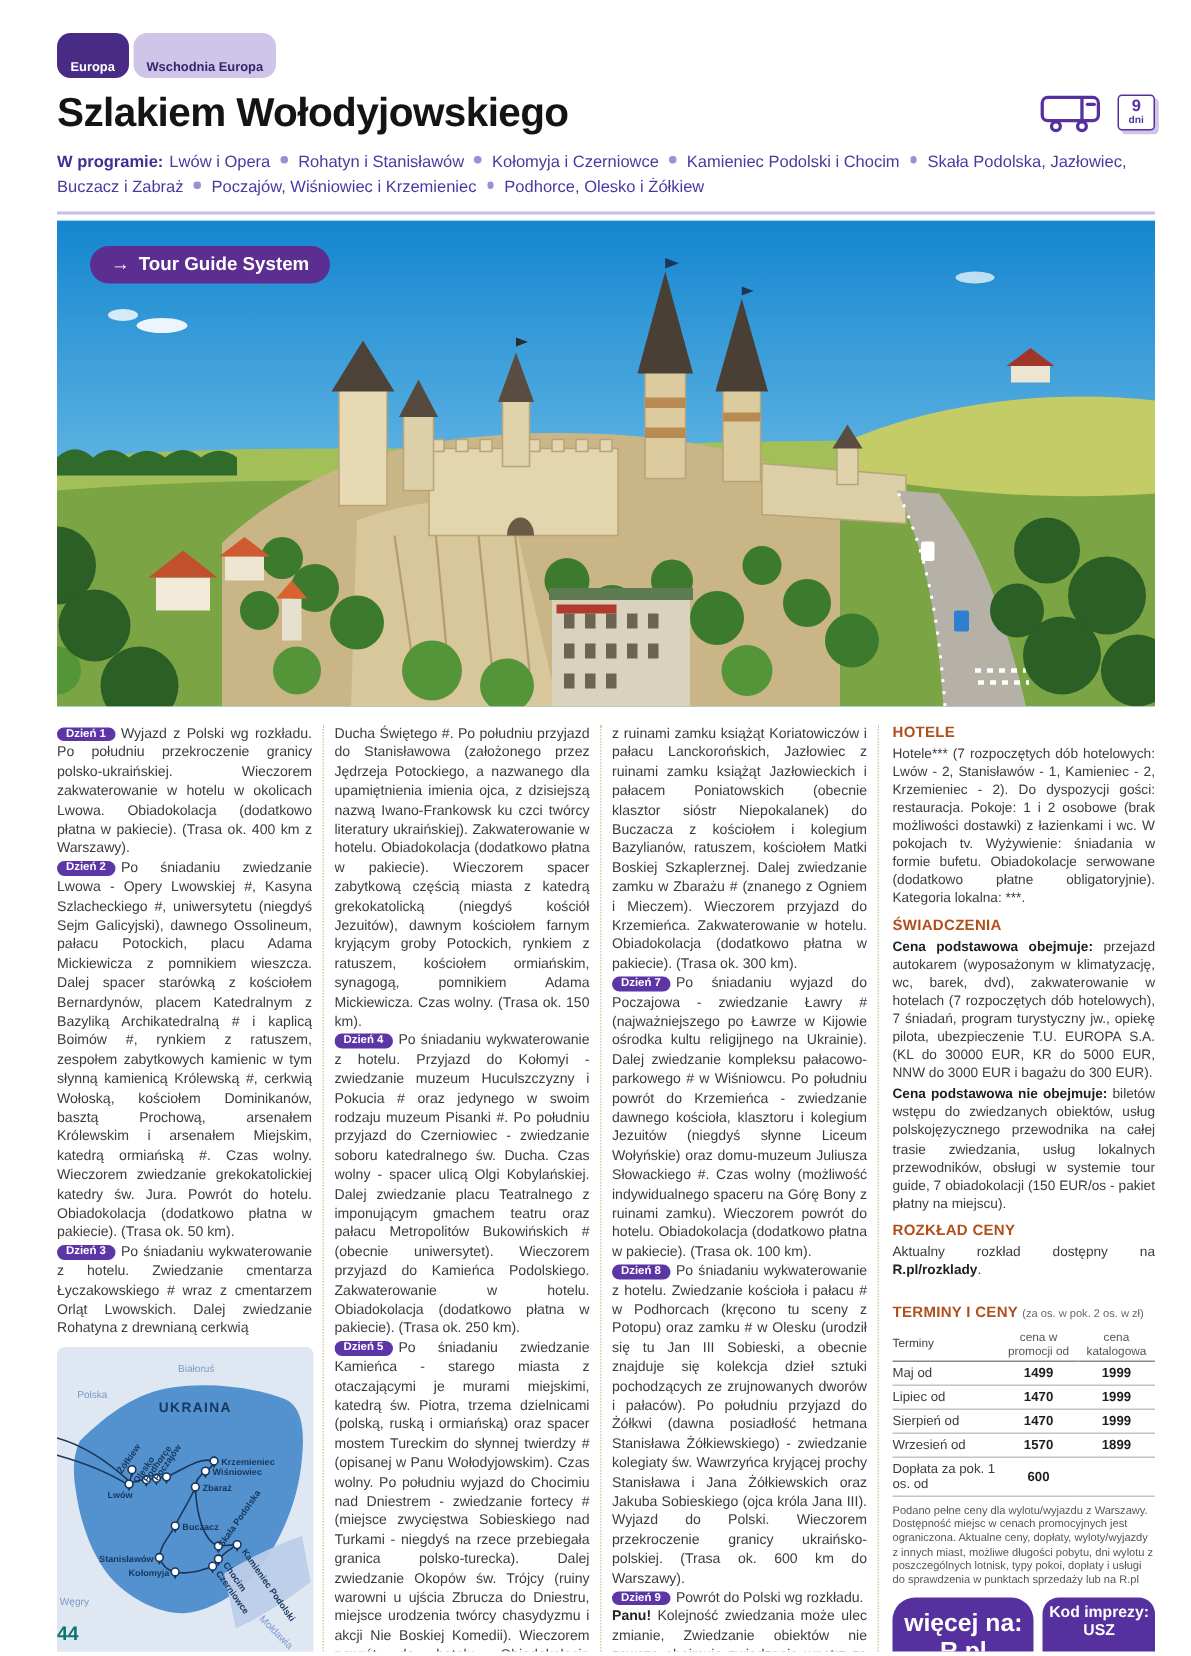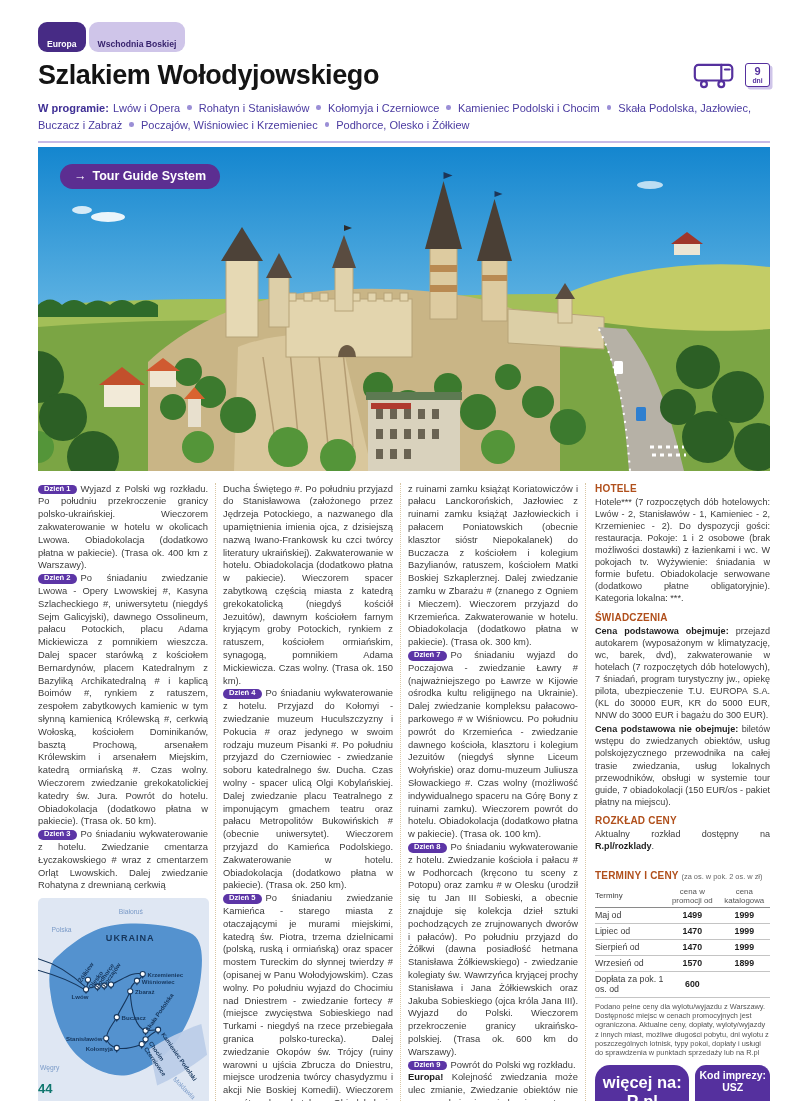--- a/index.html
+++ b/index.html
@@ -93,21 +93,21 @@
 
   .page-num { position:absolute; left:38px; bottom:8px; font-size:13px; color:#0f766e;font-weight:bold; }
 </style>
 </head>
 <body>
 
 <div class="page">
 
   <div class="tags">
     <span class="tag dark">Europa</span>
-    <span class="tag light">Wschodnia Boskiej</span>
+    <span class="tag light">Wschodnia Europa</span>
   </div>
 
   <div class="title-row">
     <h1 class="page-title">Szlakiem Wołodyjowskiego</h1>
     <div class="title-icons">
       <svg class="bus-ic" viewBox="0 0 46 30">
         <g fill="none" stroke="#55309e" stroke-width="2.4" stroke-linecap="round" stroke-linejoin="round">
           <rect x="2" y="4" width="41" height="17" rx="4"></rect>
           <path d="M31,4 v17"></path>
           <path d="M35,9 h5"></path>
@@ -341,21 +341,21 @@
     <div class="col" id="col2">
         <p class="itin">Ducha Świętego #. Po południu przyjazd do Stanisławowa (założonego przez Jędrzeja Potockiego, a nazwanego dla upamiętnienia imienia ojca, z dzisiejszą nazwą Iwano-Frankowsk ku czci twórcy literatury ukraińskiej). Zakwaterowanie w hotelu. Obiadokolacja (dodatkowo płatna w pakiecie). Wieczorem spacer zabytkową częścią miasta z katedrą grekokatolicką (niegdyś kościół Jezuitów), dawnym kościołem farnym kryjącym groby Potockich, rynkiem z ratuszem, kościołem ormiańskim, synagogą, pomnikiem Adama Mickiewicza. Czas wolny. (Trasa ok. 150 km).</p>
         <p class="itin"><span class="day-pill">Dzień 4</span>Po śniadaniu wykwaterowanie z hotelu. Przyjazd do Kołomyi - zwiedzanie muzeum Huculszczyzny i Pokucia # oraz jedynego w swoim rodzaju muzeum Pisanki #. Po południu przyjazd do Czerniowiec - zwiedzanie soboru katedralnego św. Ducha. Czas wolny - spacer ulicą Olgi Kobylańskiej. Dalej zwiedzanie placu Teatralnego z imponującym gmachem teatru oraz pałacu Metropolitów Bukowińskich # (obecnie uniwersytet). Wieczorem przyjazd do Kamieńca Podolskiego. Zakwaterowanie w hotelu. Obiadokolacja (dodatkowo płatna w pakiecie). (Trasa ok. 250 km).</p>
         <p class="itin"><span class="day-pill">Dzień 5</span>Po śniadaniu zwiedzanie Kamieńca - starego miasta z otaczającymi je murami miejskimi, katedrą św. Piotra, trzema dzielnicami (polską, ruską i ormiańską) oraz spacer mostem Tureckim do słynnej twierdzy # (opisanej w Panu Wołodyjowskim). Czas wolny. Po południu wyjazd do Chocimiu nad Dniestrem - zwiedzanie fortecy # (miejsce zwycięstwa Sobieskiego nad Turkami - niegdyś na rzece przebiegała granica polsko-turecka). Dalej zwiedzanie Okopów św. Trójcy (ruiny warowni u ujścia Zbrucza do Dniestru, miejsce urodzenia twórcy chasydyzmu i akcji Nie Boskiej Komedii). Wieczorem powrót do hotelu. Obiadokolacja (dodatkowo płatna w pakiecie). (Trasa ok. 50 km).</p>
       </div>
     <div class="col" id="col3">
         <p class="itin">z ruinami zamku książąt Koriatowiczów i pałacu Lanckorońskich, Jazłowiec z ruinami zamku książąt Jazłowieckich i pałacem Poniatowskich (obecnie klasztor sióstr Niepokalanek) do Buczacza z kościołem i kolegium Bazylianów, ratuszem, kościołem Matki Boskiej Szkaplerznej. Dalej zwiedzanie zamku w Zbarażu # (znanego z Ogniem i Mieczem). Wieczorem przyjazd do Krzemieńca. Zakwaterowanie w hotelu. Obiadokolacja (dodatkowo płatna w pakiecie). (Trasa ok. 300 km).</p>
         <p class="itin"><span class="day-pill">Dzień 7</span>Po śniadaniu wyjazd do Poczajowa - zwiedzanie Ławry # (najważniejszego po Ławrze w Kijowie ośrodka kultu religijnego na Ukrainie). Dalej zwiedzanie kompleksu pałacowo-parkowego # w Wiśniowcu. Po południu powrót do Krzemieńca - zwiedzanie dawnego kościoła, klasztoru i kolegium Jezuitów (niegdyś słynne Liceum Wołyńskie) oraz domu-muzeum Juliusza Słowackiego #. Czas wolny (możliwość indywidualnego spaceru na Górę Bony z ruinami zamku). Wieczorem powrót do hotelu. Obiadokolacja (dodatkowo płatna w pakiecie). (Trasa ok. 100 km).</p>
         <p class="itin"><span class="day-pill">Dzień 8</span>Po śniadaniu wykwaterowanie z hotelu. Zwiedzanie kościoła i pałacu # w Podhorcach (kręcono tu sceny z Potopu) oraz zamku # w Olesku (urodził się tu Jan III Sobieski, a obecnie znajduje się kolekcja dzieł sztuki pochodzących ze zrujnowanych dworów i pałaców). Po południu przyjazd do Żółkwi (dawna posiadłość hetmana Stanisława Żółkiewskiego) - zwiedzanie kolegiaty św. Wawrzyńca kryjącej prochy Stanisława i Jana Żółkiewskich oraz Jakuba Sobieskiego (ojca króla Jana III). Wyjazd do Polski. Wieczorem przekroczenie granicy ukraińsko-polskiej. (Trasa ok. 600 km do Warszawy).</p>
         <p class="itin"><span class="day-pill">Dzień 9</span>Powrót do Polski wg rozkładu.</p>
-        <p class="itin"><b>Europa! </b>Kolejność zwiedzania może ulec zmianie, Zwiedzanie obiektów nie zawsze obejmuje zwiedzanie wnętrz ze względów czasowych lub braku dostępności dla turystów (# - obiekty objęte biletami wstępu), Jjako walutę należy wziąć EUR i UAH lub PLN (można wymienić we Lwowie).</p>
+        <p class="itin"><b>Panu! </b>Kolejność zwiedzania może ulec zmianie, Zwiedzanie obiektów nie zawsze obejmuje zwiedzanie wnętrz ze względów czasowych lub braku dostępności dla turystów (# - obiekty objęte biletami wstępu), Jjako walutę należy wziąć EUR i UAH lub PLN (można wymienić we Lwowie).</p>
       </div>
 
     <div class="sidebar">
       <div class="sb-sec">
         <h4 class="sb-h">HOTELE</h4>
         <p class="sb-p">Hotele*** (7 rozpoczętych dób hotelowych: Lwów - 2, Stanisławów - 1, Kamieniec - 2, Krzemieniec - 2). Do dyspozycji gości: restauracja. Pokoje: 1 i 2 osobowe (brak możliwości dostawki) z łazienkami i wc. W pokojach tv. Wyżywienie: śniadania w formie bufetu. Obiadokolacje serwowane (dodatkowo płatne obligatoryjnie). Kategoria lokalna: ***.</p>
       </div>
       <div class="sb-sec">
         <h4 class="sb-h">ŚWIADCZENIA</h4>
         <div id="services-paragraphs">

